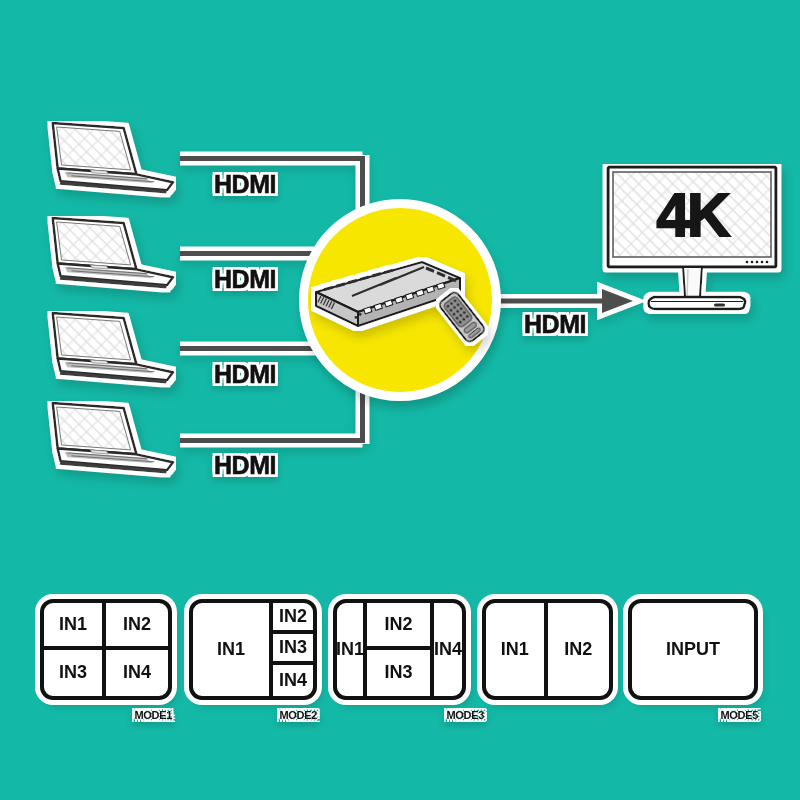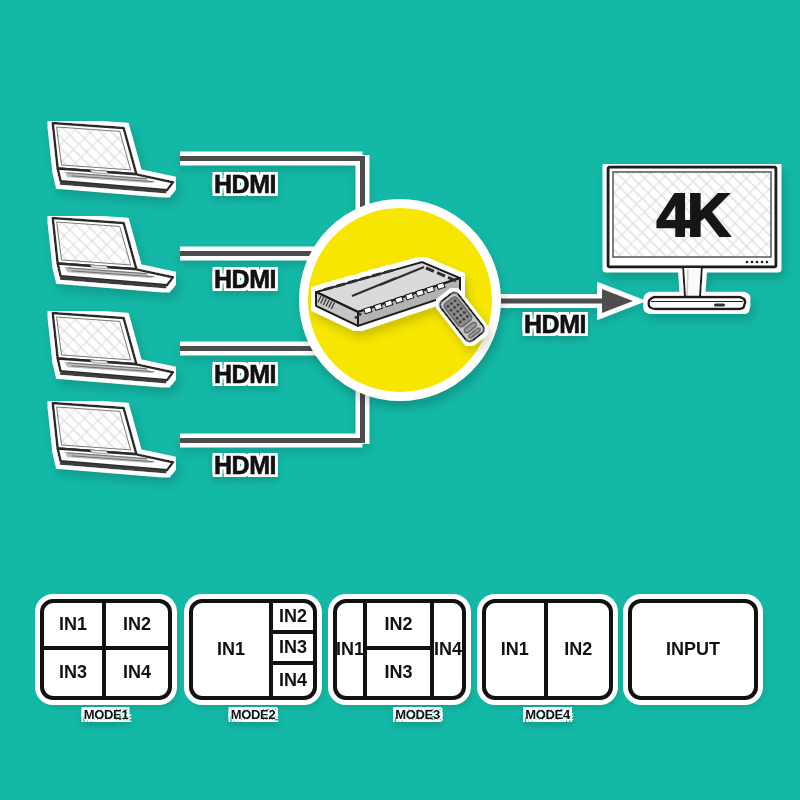--- a/index.html
+++ b/index.html
@@ -35,21 +35,21 @@
 
   
   .mode-box{position:absolute;background:#fff;border:4px solid #111;border-radius:13px;
             box-sizing:border-box;display:grid;
             box-shadow:0 0 0 5px #fff,4px 6px 9px rgba(0,0,0,.16);}
   .cell{display:flex;align-items:center;justify-content:center;
         font-size:18px;font-weight:bold;color:#111;}
   .bR{border-right:4px solid #111;}
   .bB{border-bottom:4px solid #111;}
   .bL{border-left:4px solid #111;}
-  .mode-label{position:absolute;font-size:13px;line-height:20px;letter-spacing:-.3px;}
+  .mode-label{position:absolute;font-size:11px;line-height:20px;letter-spacing:-.3px;text-align:right;}
 </style>
 </head>
 <body>
 
 <div class="stage">
 
   <svg width="0" height="0" style="position:absolute" aria-hidden="true">
     <defs>
       <filter id="sticker" x="-14%" y="-14%" width="128%" height="128%">
         <feMorphology in="SourceAlpha" operator="dilate" radius="4" result="dil"></feMorphology>
@@ -242,19 +242,19 @@
     <div class="cell bB" style="grid-row:1;grid-column:2">IN2</div>
     <div class="cell bL" style="grid-row:1/3;grid-column:3">IN4</div>
     <div class="cell" style="grid-row:2;grid-column:2">IN3</div>
   </div>
   <div class="mode-label sticker-text" style="left:351px;top:705px;width:133px">MODE3</div>
 
   <div class="mode-box" style="left:482px;top:599px;width:131px;height:101px;grid-template-columns:1fr 1fr">
     <div class="cell bR">IN1</div>
     <div class="cell">IN2</div>
   </div>
-  <div class="mode-label sticker-text" style="left:482px;top:705px;width:131px">MODE4</div>
 
   <div class="mode-box" style="left:628px;top:599px;width:130px;height:101px;grid-template-columns:1fr">
     <div class="cell">INPUT</div>
   </div>
+  <div class="mode-label sticker-text" style="left:628px;top:705px;width:130px">MODE5</div>
 
 </div>
 
 </body></html>

